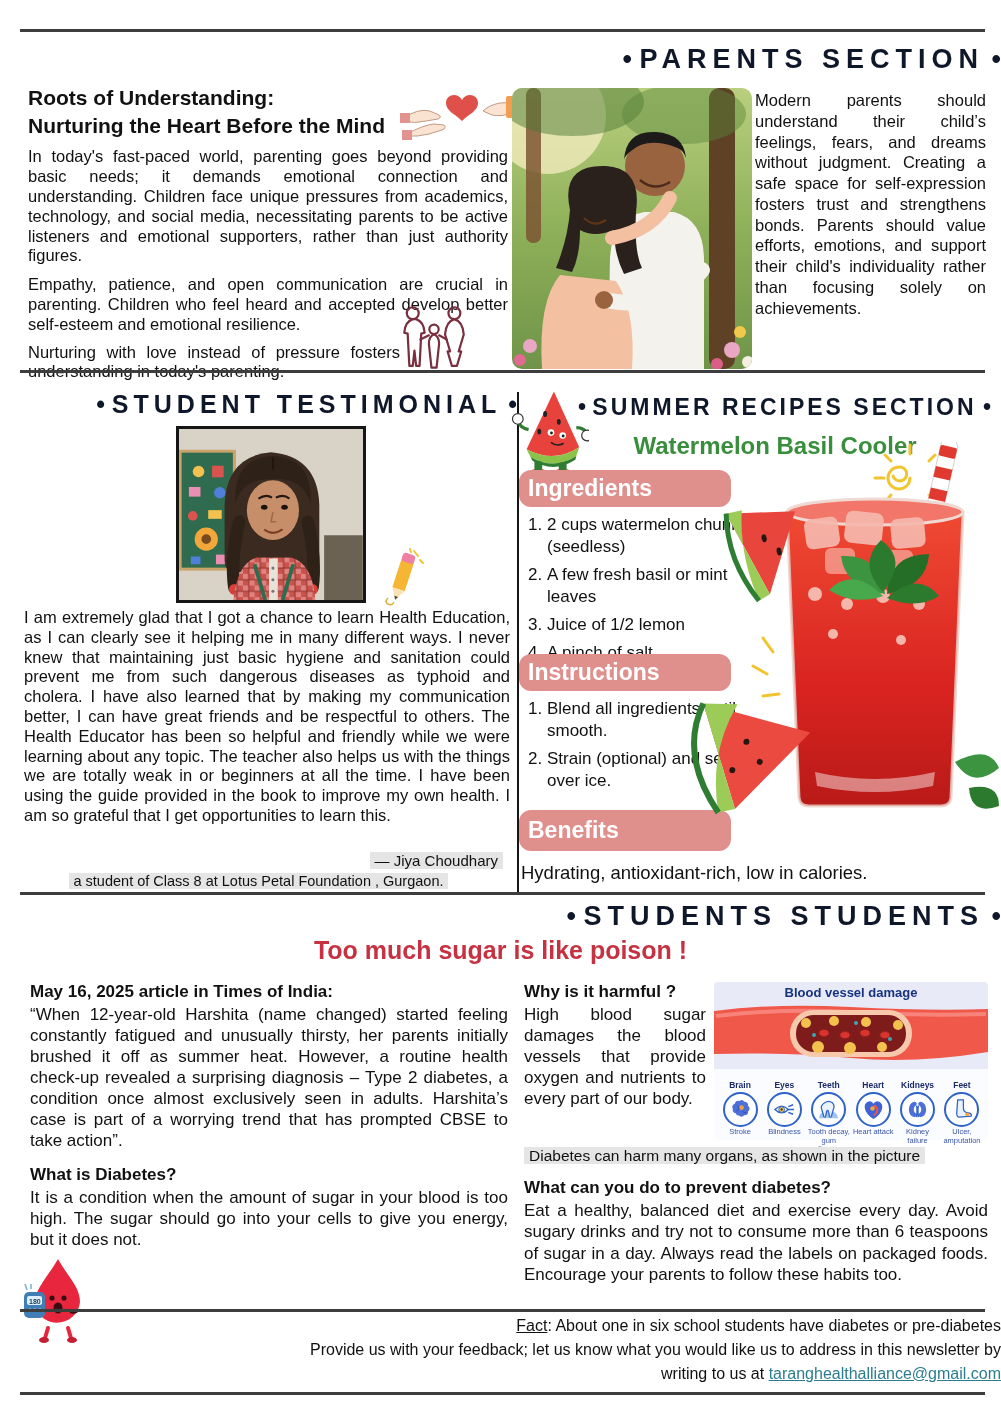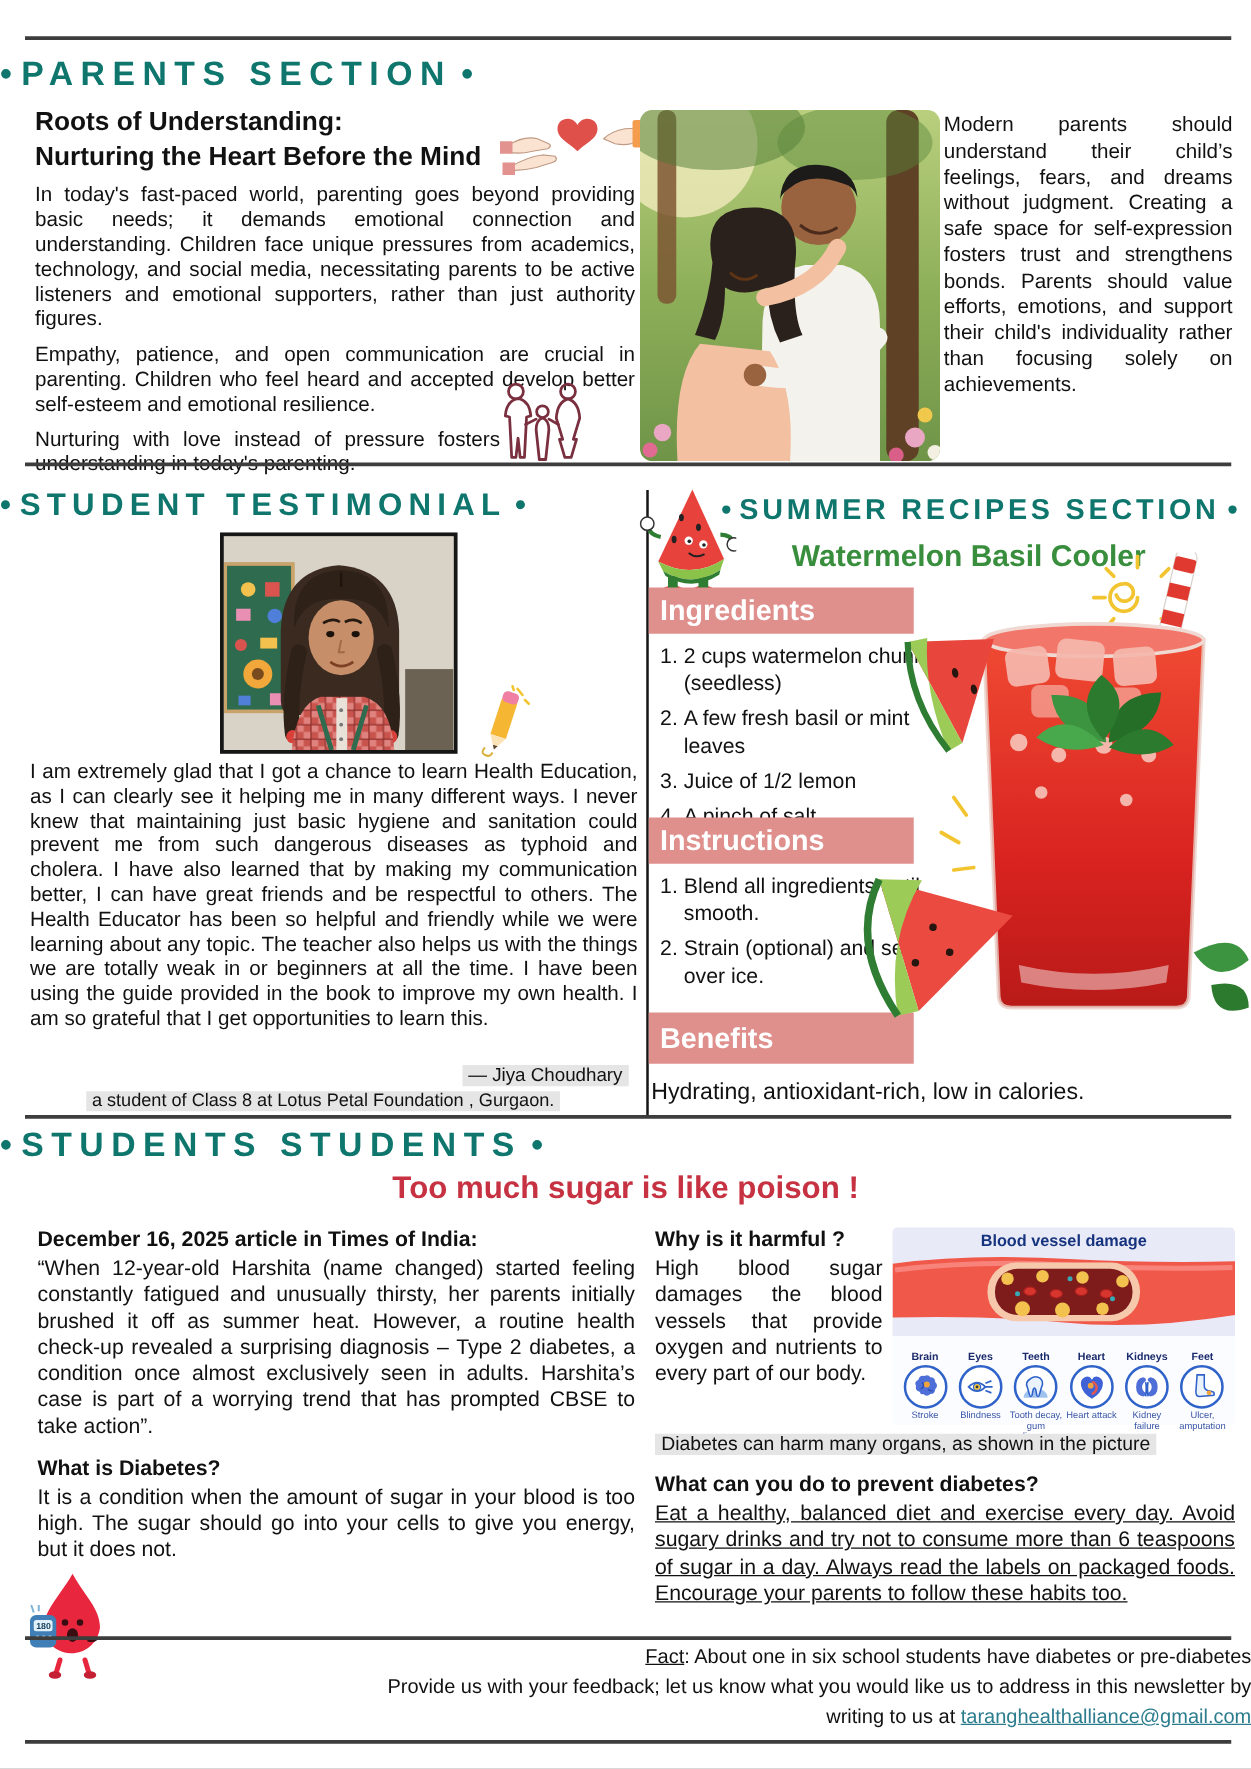--- a/index.html
+++ b/index.html
@@ -2,21 +2,21 @@
 <html><head>
 <meta charset="utf-8">
 <style>
   * { margin:0; padding:0; box-sizing:border-box; }
   body { background:#888; }
   #page { position:relative; width:1001px; height:1415px; background:#fff; margin:0 auto;
           font-family:"Liberation Sans", sans-serif; color:#111; overflow:hidden; }
   .hr { position:absolute; left:20px; right:16px; border-top:3px solid #3d3d3d; }
   #hr-top{top:29px} #hr-mid{top:370px} #hr-low{top:892px} #hr-f1{top:1309px} #hr-f2{top:1392px}
 
-  .sec-head { position:absolute; text-align:left; font-weight:bold; color:#0f766e; }
+  .sec-head { position:absolute; text-align:right; font-weight:bold; color:#0f172a; }
   .sec-head span::before { content:"• "; letter-spacing:0; }
   .sec-head span::after  { content:" •"; letter-spacing:0; }
   #parents-head  { top:44px; left:0; width:100%; font-size:27px; letter-spacing:6px; }
   #students-head { top:901px; left:0; width:100%; font-size:27px; letter-spacing:6px; }
 
   
   #parents-col1 { position:absolute; left:28px; top:84px; width:480px; }
   .p-title { font-size:21px; font-weight:bold; line-height:1.32; width:400px; }
   #hands-icon { position:absolute; right:-14px; top:4px; width:122px; height:56px; }
   .pbody { font-size:16.5px; line-height:1.2; text-align:justify; }
@@ -45,21 +45,21 @@
 
   #vdivider { position:absolute; left:517px; top:392px; width:2px; height:500px; background:#161616; }
 
   
   #recipes { position:absolute; left:519px; top:382px; width:482px; height:510px; }
   #melon-mascot { position:absolute; left:-8px; top:6px; width:78px; height:94px; }
   #recipes-head { top:12px; left:58px; width:414px; font-size:23px; letter-spacing:3px; }
   #recipe-title { position:absolute; left:50px; top:50px; width:412px; text-align:center;
                   font-size:24px; font-weight:bold; color:#388e3c; }
   .pink-bar { position:absolute; left:0; width:212px; height:37px; background:#df908d;
-              color:#fff; font-weight:bold; font-size:23px; line-height:37px; padding-left:9px; }
+              color:#fff; font-weight:bold; font-size:23px; line-height:37px; padding-left:9px;border-radius:12px; }
   #ing-bar{top:88px} #ins-bar{top:272px} #ben-bar{top:428px; height:41px; line-height:41px;}
   .recipe-list { position:absolute; left:6px; width:228px; font-size:17px; line-height:1.3;
                  padding-left:22px; }
   #ing-list{top:132px} #ins-list{top:316px; width:236px;}
   .recipe-list li { margin-bottom:6px; }
   #ben-text { position:absolute; left:2px; top:480px; width:478px; font-size:18.5px; }
   #drink-art { position:absolute; left:168px; top:60px; width:314px; height:416px; pointer-events:none; }
 
   
   #students-title { position:absolute; top:936px; left:0; width:100%; text-align:center;
@@ -78,21 +78,21 @@
   #bv-title { text-align:center; font-size:13px; font-weight:bold; color:#16337e; }
   #bv-vessel { display:block; width:274px; height:64px; margin-top:2px; }
   #organs { display:flex; justify-content:space-between; padding:0 5px; margin-top:14px; }
   .organ { width:42px; text-align:center; }
   .oname { font-size:8.5px; font-weight:bold; color:#1a2a6b; }
   .ocircle { width:35px; height:35px; margin:2px auto 1px; border:2px solid #2f63c9;
              border-radius:50%; background:#fff; display:flex; align-items:center; justify-content:center; }
   .ocircle svg { width:23px; height:23px; }
   .oeffect { font-size:7.5px; color:#3a56a8; line-height:1.15; }
   #caption { margin-top:7px; font-size:15.5px; }
-  #prevent-body { line-height:1.26;text-decoration:underline; }
+  #prevent-body { line-height:1.26; }
 
   
   .f-line { position:absolute; left:0; width:100%; text-align:right; font-size:16px; }
   #f-line1{top:1317px} #f-line2{top:1341px} #f-line3{top:1365px}
   #fact-label { text-decoration:underline; }
   #email-link { color:#2b7d8e; text-decoration:underline; cursor:pointer; }
 </style>
 </head>
 <body>
 
@@ -362,21 +362,21 @@
   </section>
 
   <div class="hr" id="hr-low"></div>
 
   <div class="sec-head" id="students-head">
     <span>STUDENTS STUDENTS</span>
   </div>
   <div id="students-title">Too much sugar is like poison !</div>
 
   <div id="stud-left">
-    <div class="bhead">December 16, 2025 article in Times of India:</div>
+    <div class="bhead">May 16, 2025 article in Times of India:</div>
     <p class="sbody">“When 12-year-old Harshita (name changed) started feeling constantly fatigued and unusually thirsty, her parents initially brushed it off as summer heat. However, a routine health check-up revealed a surprising diagnosis – Type 2 diabetes, a condition once almost exclusively seen in adults. Harshita’s case is part of a worrying trend that has prompted CBSE to take action”.</p>
     <div class="bhead mt">What is Diabetes?</div>
     <p class="sbody">It is a condition when the amount of sugar in your blood is too high. The sugar should go into your cells to give you energy, but it does not.</p>
   </div>
 
   <svg id="drop-mascot" viewBox="0 0 66 88">
     <path d="M36 3 C46 21 58 31 58 46 a23 23 0 0 1 -45 4 C11 34 26 21 36 3z" fill="#e8273f"></path>
     <circle cx="30" cy="42" r="2.6" fill="#3a0d12"></circle>
       <circle cx="42" cy="42" r="2.6" fill="#3a0d12"></circle>
     <ellipse cx="36" cy="52" rx="4.5" ry="5.5" fill="#3a0d12"></ellipse>

